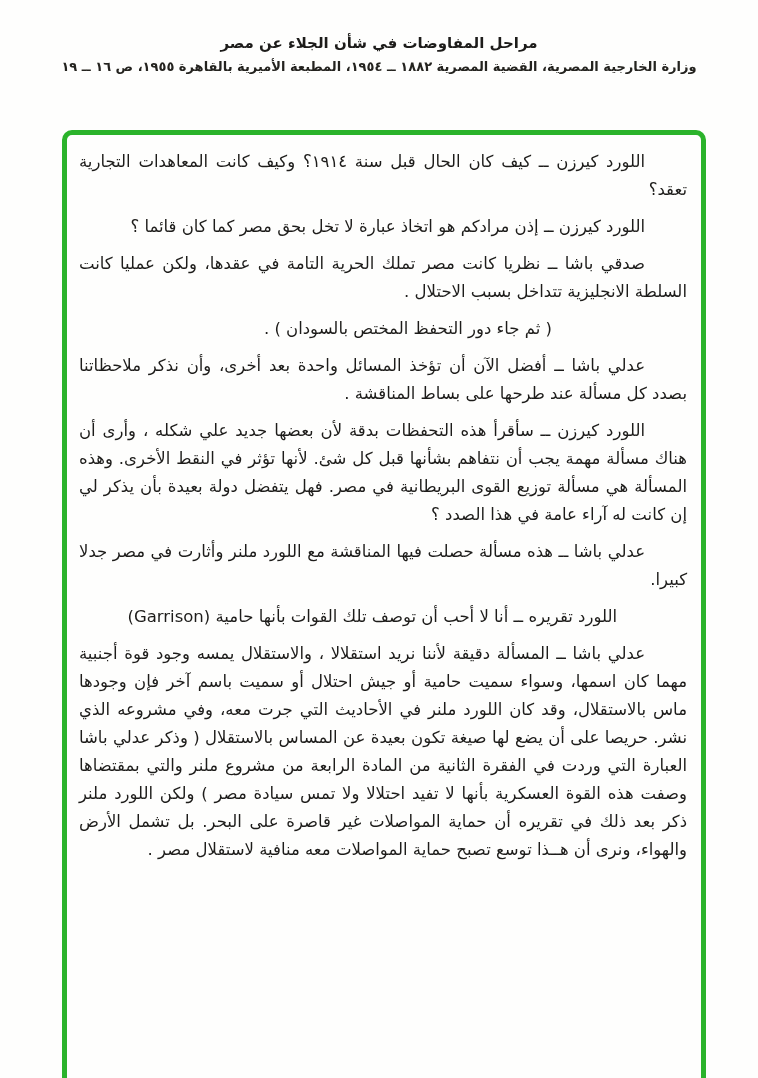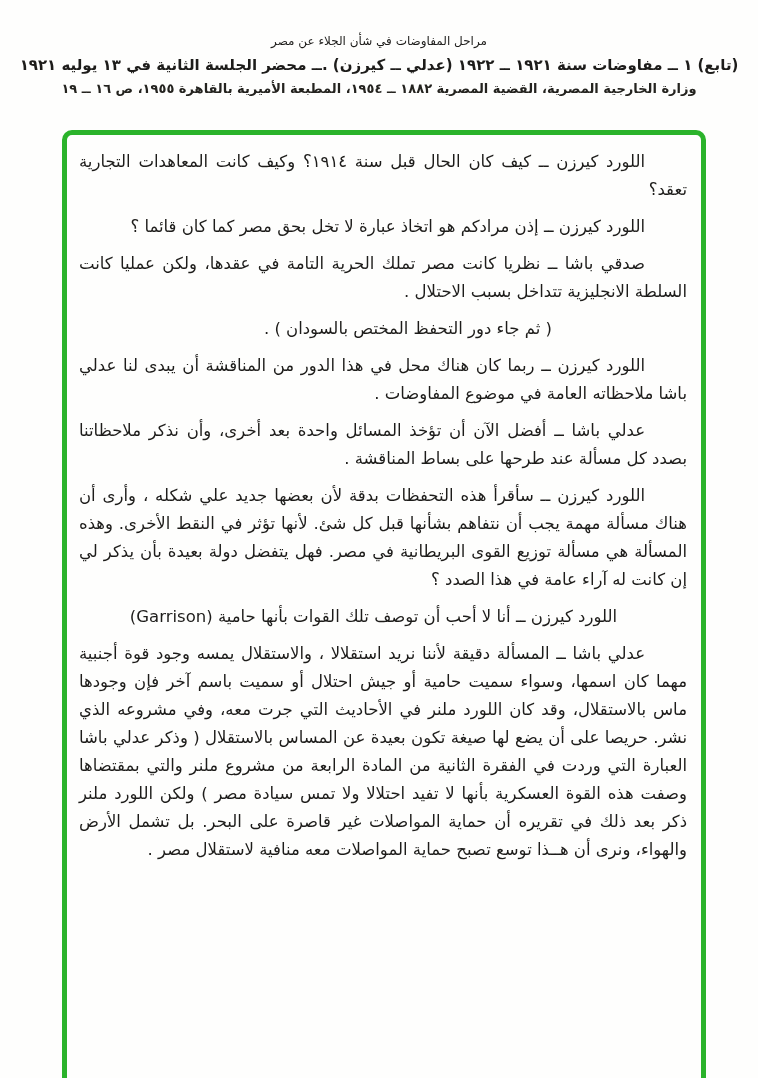--- a/index.html
+++ b/index.html
@@ -17,22 +17,22 @@
     width: 758px; height: 1078px;
     background: #fefefd;
   }
   
   .doc-header {
     text-align: center;
     padding-top: 34px;
     direction: rtl;
   }
   .h-title {
-    font-weight: normal;
-    font-size: 12px;
+    font-weight: bold;
+    font-size: 15px;
     letter-spacing: 0.2px;
   }
   .h-subtitle {
     font-weight: bold;
     font-size: 15px;
     margin-top: 8px;
   }
   .h-source {
     font-weight: bold;
     font-size: 13px;
@@ -70,32 +70,31 @@
   }
   .para:last-child { margin-bottom: 16px; }
 </style>
 </head>
 <body>
 
 <div class="page">
 
   <header class="doc-header" dir="rtl" lang="ar">
     <div class="h-title">مراحل المفاوضات في شأن الجلاء عن مصر</div>
-    <div class="h-subtitle">(تابع) ١ ــ مفاوضات سنة ١٩٢١ ــ ١٩٢٢ (عدلي ــ كيرزن) .ــ محضر الجلسة الثانية في ١٣ يوليه ١٩٢١</div>
     <div class="h-source">وزارة الخارجية المصرية، القضية المصرية ١٨٨٢ ــ ١٩٥٤، المطبعة الأميرية بالقاهرة ١٩٥٥، ص ١٦ ــ ١٩</div>
   </header>
 
   <main class="frame" dir="rtl" lang="ar">
     <div class="paras">
 
     <p class="para">اللورد كيرزن ــ كيف كان الحال قبل سنة ١٩١٤؟ وكيف كانت المعاهدات التجارية تعقد؟</p>
         <p class="para">اللورد كيرزن ــ إذن مرادكم هو اتخاذ عبارة لا تخل بحق مصر كما كان قائما ؟</p>
         <p class="para">صدقي باشا ــ نظريا كانت مصر تملك الحرية التامة في عقدها، ولكن عمليا كانت السلطة الانجليزية تتداخل بسبب الاحتلال .</p>
         <p class="para stage">( ثم جاء دور التحفظ المختص بالسودان ) .</p>
-        <p class="para">اللورد كيرزن ــ ربما كان هناك محل في هذا الدور من المناقشة أن يبدى لنا عدلي باشا ملاحظاته العامة في موضوع المفاوضات .</p>
         <p class="para">عدلي باشا ــ أفضل الآن أن تؤخذ المسائل واحدة بعد أخرى، وأن نذكر ملاحظاتنا بصدد كل مسألة عند طرحها على بساط المناقشة .</p>
         <p class="para">اللورد كيرزن ــ سأقرأ هذه التحفظات بدقة لأن بعضها جديد علي شكله ، وأرى أن هناك مسألة مهمة يجب أن نتفاهم بشأنها قبل كل شئ. لأنها تؤثر في النقط الأخرى. وهذه المسألة هي مسألة توزيع القوى البريطانية في مصر. فهل يتفضل دولة بعيدة بأن يذكر لي إن كانت له آراء عامة في هذا الصدد ؟</p>
-        <p class="para indent-lg">اللورد كيرزن ــ أنا لا أحب أن توصف تلك القوات بأنها حامية (Garrison)</p>
+        <p class="para">عدلي باشا ــ هذه مسألة حصلت فيها المناقشة مع اللورد ملنر وأثارت في مصر جدلا كبيرا.</p>
+        <p class="para indent-lg">اللورد تقريره ــ أنا لا أحب أن توصف تلك القوات بأنها حامية (Garrison)</p>
         <p class="para">عدلي باشا ــ المسألة دقيقة لأننا نريد استقلالا ، والاستقلال يمسه وجود قوة أجنبية مهما كان اسمها، وسواء سميت حامية أو جيش احتلال أو سميت باسم آخر فإن وجودها ماس بالاستقلال، وقد كان اللورد ملنر في الأحاديث التي جرت معه، وفي مشروعه الذي نشر. حريصا على أن يضع لها صيغة تكون بعيدة عن المساس بالاستقلال ( وذكر عدلي باشا العبارة التي وردت في الفقرة الثانية من المادة الرابعة من مشروع ملنر والتي بمقتضاها وصفت هذه القوة العسكرية بأنها لا تفيد احتلالا ولا تمس سيادة مصر ) ولكن اللورد ملنر ذكر بعد ذلك في تقريره أن حماية المواصلات غير قاصرة على البحر. بل تشمل الأرض والهواء، ونرى أن هــذا توسع تصبح حماية المواصلات معه منافية لاستقلال مصر .</p>
       </div>
   </main>
 
 </div>
 
 </body></html>

